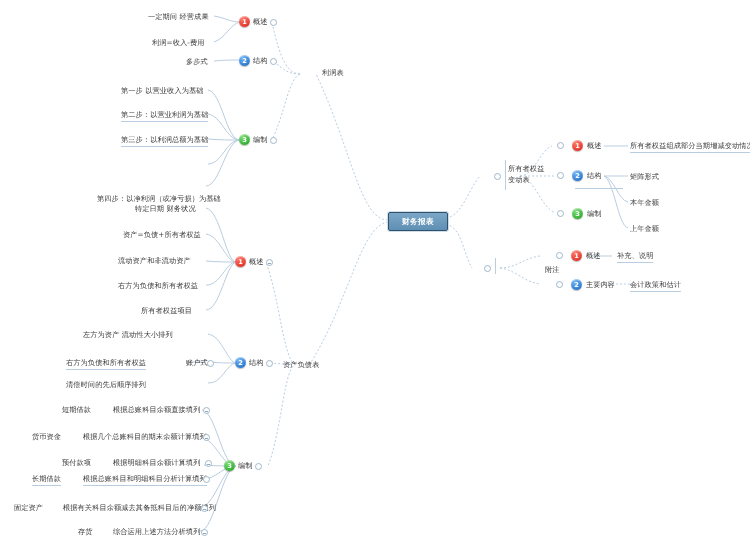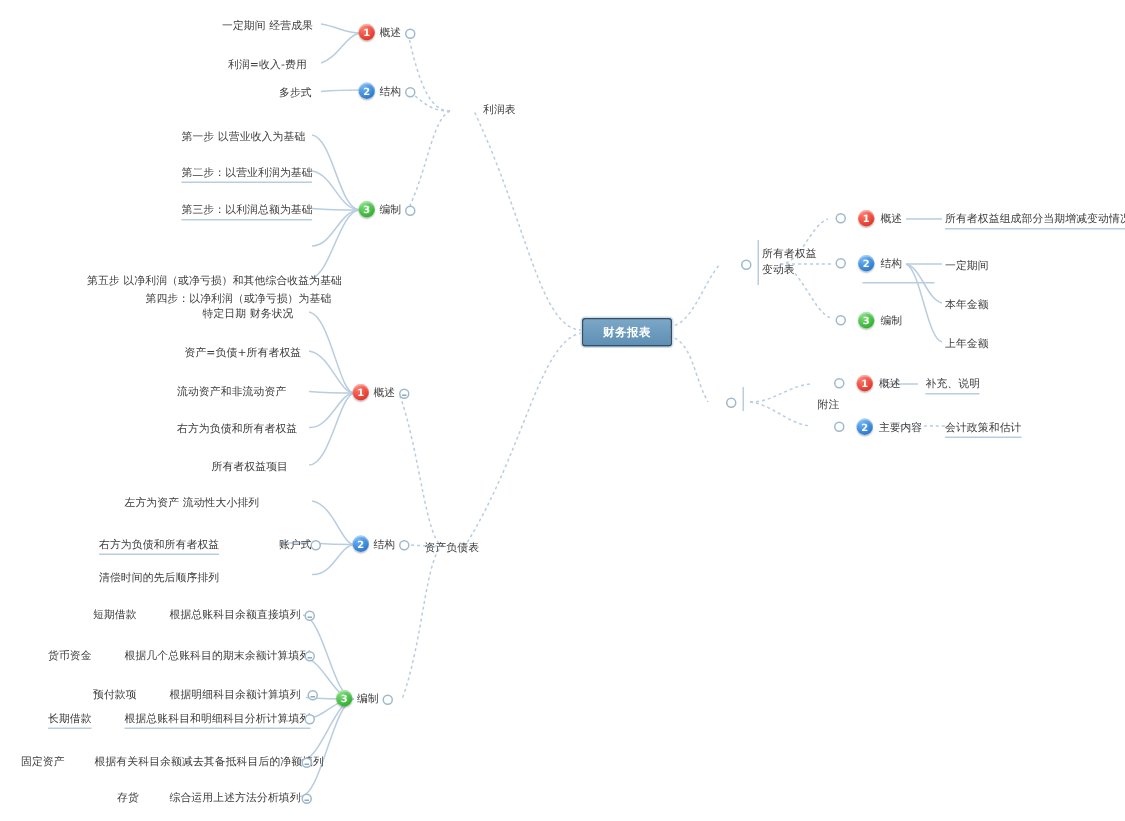--- a/index.html
+++ b/index.html
@@ -190,21 +190,20 @@
   <div class="toggle" style="left:270px; top:58px;"></div>
   <div class="node" style="left:186px; top:57px;">多步式</div>
 
   <div class="badge c3" style="left:239px; top:134px;">3</div>
   <div class="badge-label" style="left:253px; top:135px;">编制</div>
   <div class="toggle" style="left:270px; top:137px;"></div>
   <div class="node" style="left:121px; top:86px;">第一步  以营业收入为基础</div>
   <div class="node underlined" style="left:121px; top:110px;">第二步：以营业利润为基础</div>
   <div class="node underlined" style="left:121px; top:135px;">第三步：以利润总额为基础</div>
   <div class="node" style="left:97px; top:160px;margin-top:34px;">第四步：以净利润（或净亏损）为基础</div>
-  <div class="node" style="left:58px; top:182px;">第五步  以净利润（或净亏损）和其他综合收益为基础</div>
 
   <div class="node" style="left:283px; top:360px;">资产负债表</div>
 
   <div class="badge c1" style="left:235px; top:256px;">1</div>
   <div class="badge-label" style="left:249px; top:257px;">概述</div>
   <div class="toggle minus" style="left:266px; top:259px;"></div>
   <div class="node" style="left:135px; top:204px;">特定日期  财务状况</div>
   <div class="node" style="left:123px; top:230px;">资产=负债+所有者权益</div>
   <div class="node" style="left:118px; top:256px;">流动资产和非流动资产</div>
   <div class="node" style="left:118px; top:281px;">右方为负债和所有者权益</div>
@@ -253,21 +252,21 @@
 
   <div class="toggle" style="left:557px; top:142px;"></div>
   <div class="badge c1" style="left:572px; top:140px;">1</div>
   <div class="badge-label" style="left:587px; top:141px;">概述</div>
   <div class="node underlined" style="left:630px; top:141px;">所有者权益组成部分当期增减变动情况</div>
 
   <div class="toggle" style="left:557px; top:172px;"></div>
   <div class="badge c2" style="left:572px; top:170px;">2</div>
   <div class="badge-label" style="left:587px; top:171px;">结构</div>
   <div class="branch-line" style="left:575px; top:188px; width:48px; height:1px;"></div>
-  <div class="node" style="left:630px; top:172px;">一定期间</div>
+  <div class="node" style="left:630px; top:172px;">矩阵形式</div>
   <div class="node" style="left:630px; top:198px;">本年金额</div>
   <div class="node" style="left:630px; top:224px;">上年金额</div>
 
   <div class="toggle" style="left:557px; top:210px;"></div>
   <div class="badge c3" style="left:572px; top:208px;">3</div>
   <div class="badge-label" style="left:587px; top:209px;">编制</div>
 
   <div class="toggle" style="left:484px; top:265px;"></div>
   <div class="branch-line" style="left:495px; top:258px; width:1px; height:16px;"></div>
   <div class="node" style="left:499px; top:265px;padding-left:46px;">附注</div>

